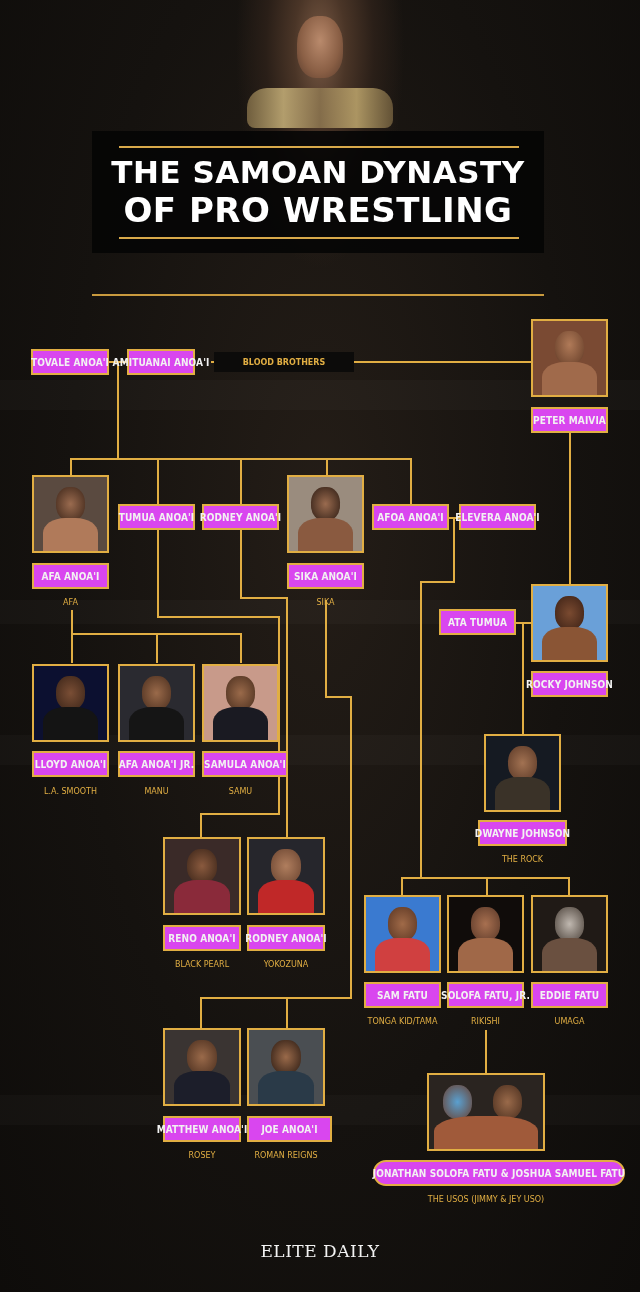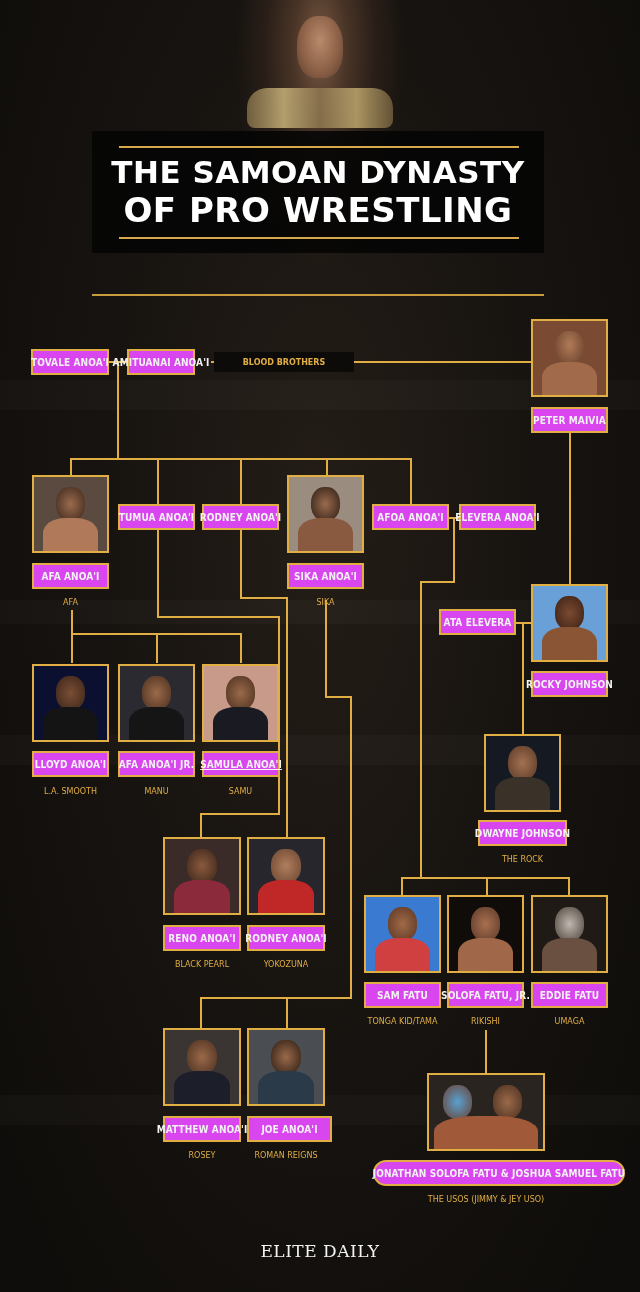--- a/index.html
+++ b/index.html
@@ -166,21 +166,21 @@
 <div class="ph" style="left:287px;top:475px;width:77px;height:78px;background:#9a8c7e;">
   <div class="face" style="background:radial-gradient(ellipse,#9a6b4f,#2a1a12);"></div>
     <div class="torso" style="background:#8a5a40;"></div>
 </div>
 <div class="nb" style="left:287px;top:563px;width:77px;">SIKA ANOA'I</div>
 <div class="alias" style="left:287px;top:598px;width:77px;">SIKA</div>
 
 <div class="nb" style="left:372px;top:504px;width:77px;">AFOA ANOA'I</div>
 <div class="nb" style="left:459px;top:504px;width:77px;">ELEVERA ANOA'I</div>
 
-<div class="nb" style="left:439px;top:609px;width:77px;">ATA ELEVERA</div>
+<div class="nb" style="left:439px;top:609px;width:77px;">ATA TUMUA</div>
 <div class="ph" style="left:531px;top:584px;width:77px;height:78px;background:#6aa0d8;">
   <div class="face" style="background:radial-gradient(ellipse,#7a4a30,#3a2015);"></div>
     <div class="torso" style="background:#8a5535;"></div>
 </div>
 <div class="nb" style="left:531px;top:671px;width:77px;">ROCKY JOHNSON</div>
 
 <div class="ph" style="left:32px;top:664px;width:77px;height:78px;background:#0c1030;">
   <div class="face" style="background:radial-gradient(ellipse,#7a4e35,#3a2418);"></div>
     <div class="torso" style="background:#141414;"></div>
 </div>
@@ -191,21 +191,21 @@
   <div class="face" style="background:radial-gradient(ellipse,#9a6a4a,#4a2e1e);"></div>
     <div class="torso" style="background:#151515;"></div>
 </div>
 <div class="nb" style="left:118px;top:751px;width:77px;">AFA  ANOA'I JR.</div>
 <div class="alias" style="left:118px;top:787px;width:77px;">MANU</div>
 
 <div class="ph" style="left:202px;top:664px;width:77px;height:78px;background:#c89a8a;">
   <div class="face" style="background:radial-gradient(ellipse,#9a6a4a,#4a2e1e);"></div>
     <div class="torso" style="background:#1a1a22;"></div>
 </div>
-<div class="nb" style="left:202px;top:751px;width:78px;text-decoration:underline;">SAMULA ANOA'I</div>
+<div class="nb" style="left:202px;top:751px;width:86px;">SAMULA ANOA'I</div>
 <div class="alias" style="left:202px;top:787px;width:77px;">SAMU</div>
 
 <div class="ph" style="left:484px;top:734px;width:77px;height:78px;background:#151a22;">
   <div class="face" style="background:radial-gradient(ellipse,#a27252,#5a3826);"></div>
     <div class="torso" style="background:#3a3228;"></div>
 </div>
 <div class="nb" style="left:478px;top:820px;width:89px;">DWAYNE JOHNSON</div>
 <div class="alias" style="left:478px;top:855px;width:89px;">THE ROCK</div>
 
 <div class="ph" style="left:163px;top:837px;width:78px;height:78px;background:#3a2a28;">

